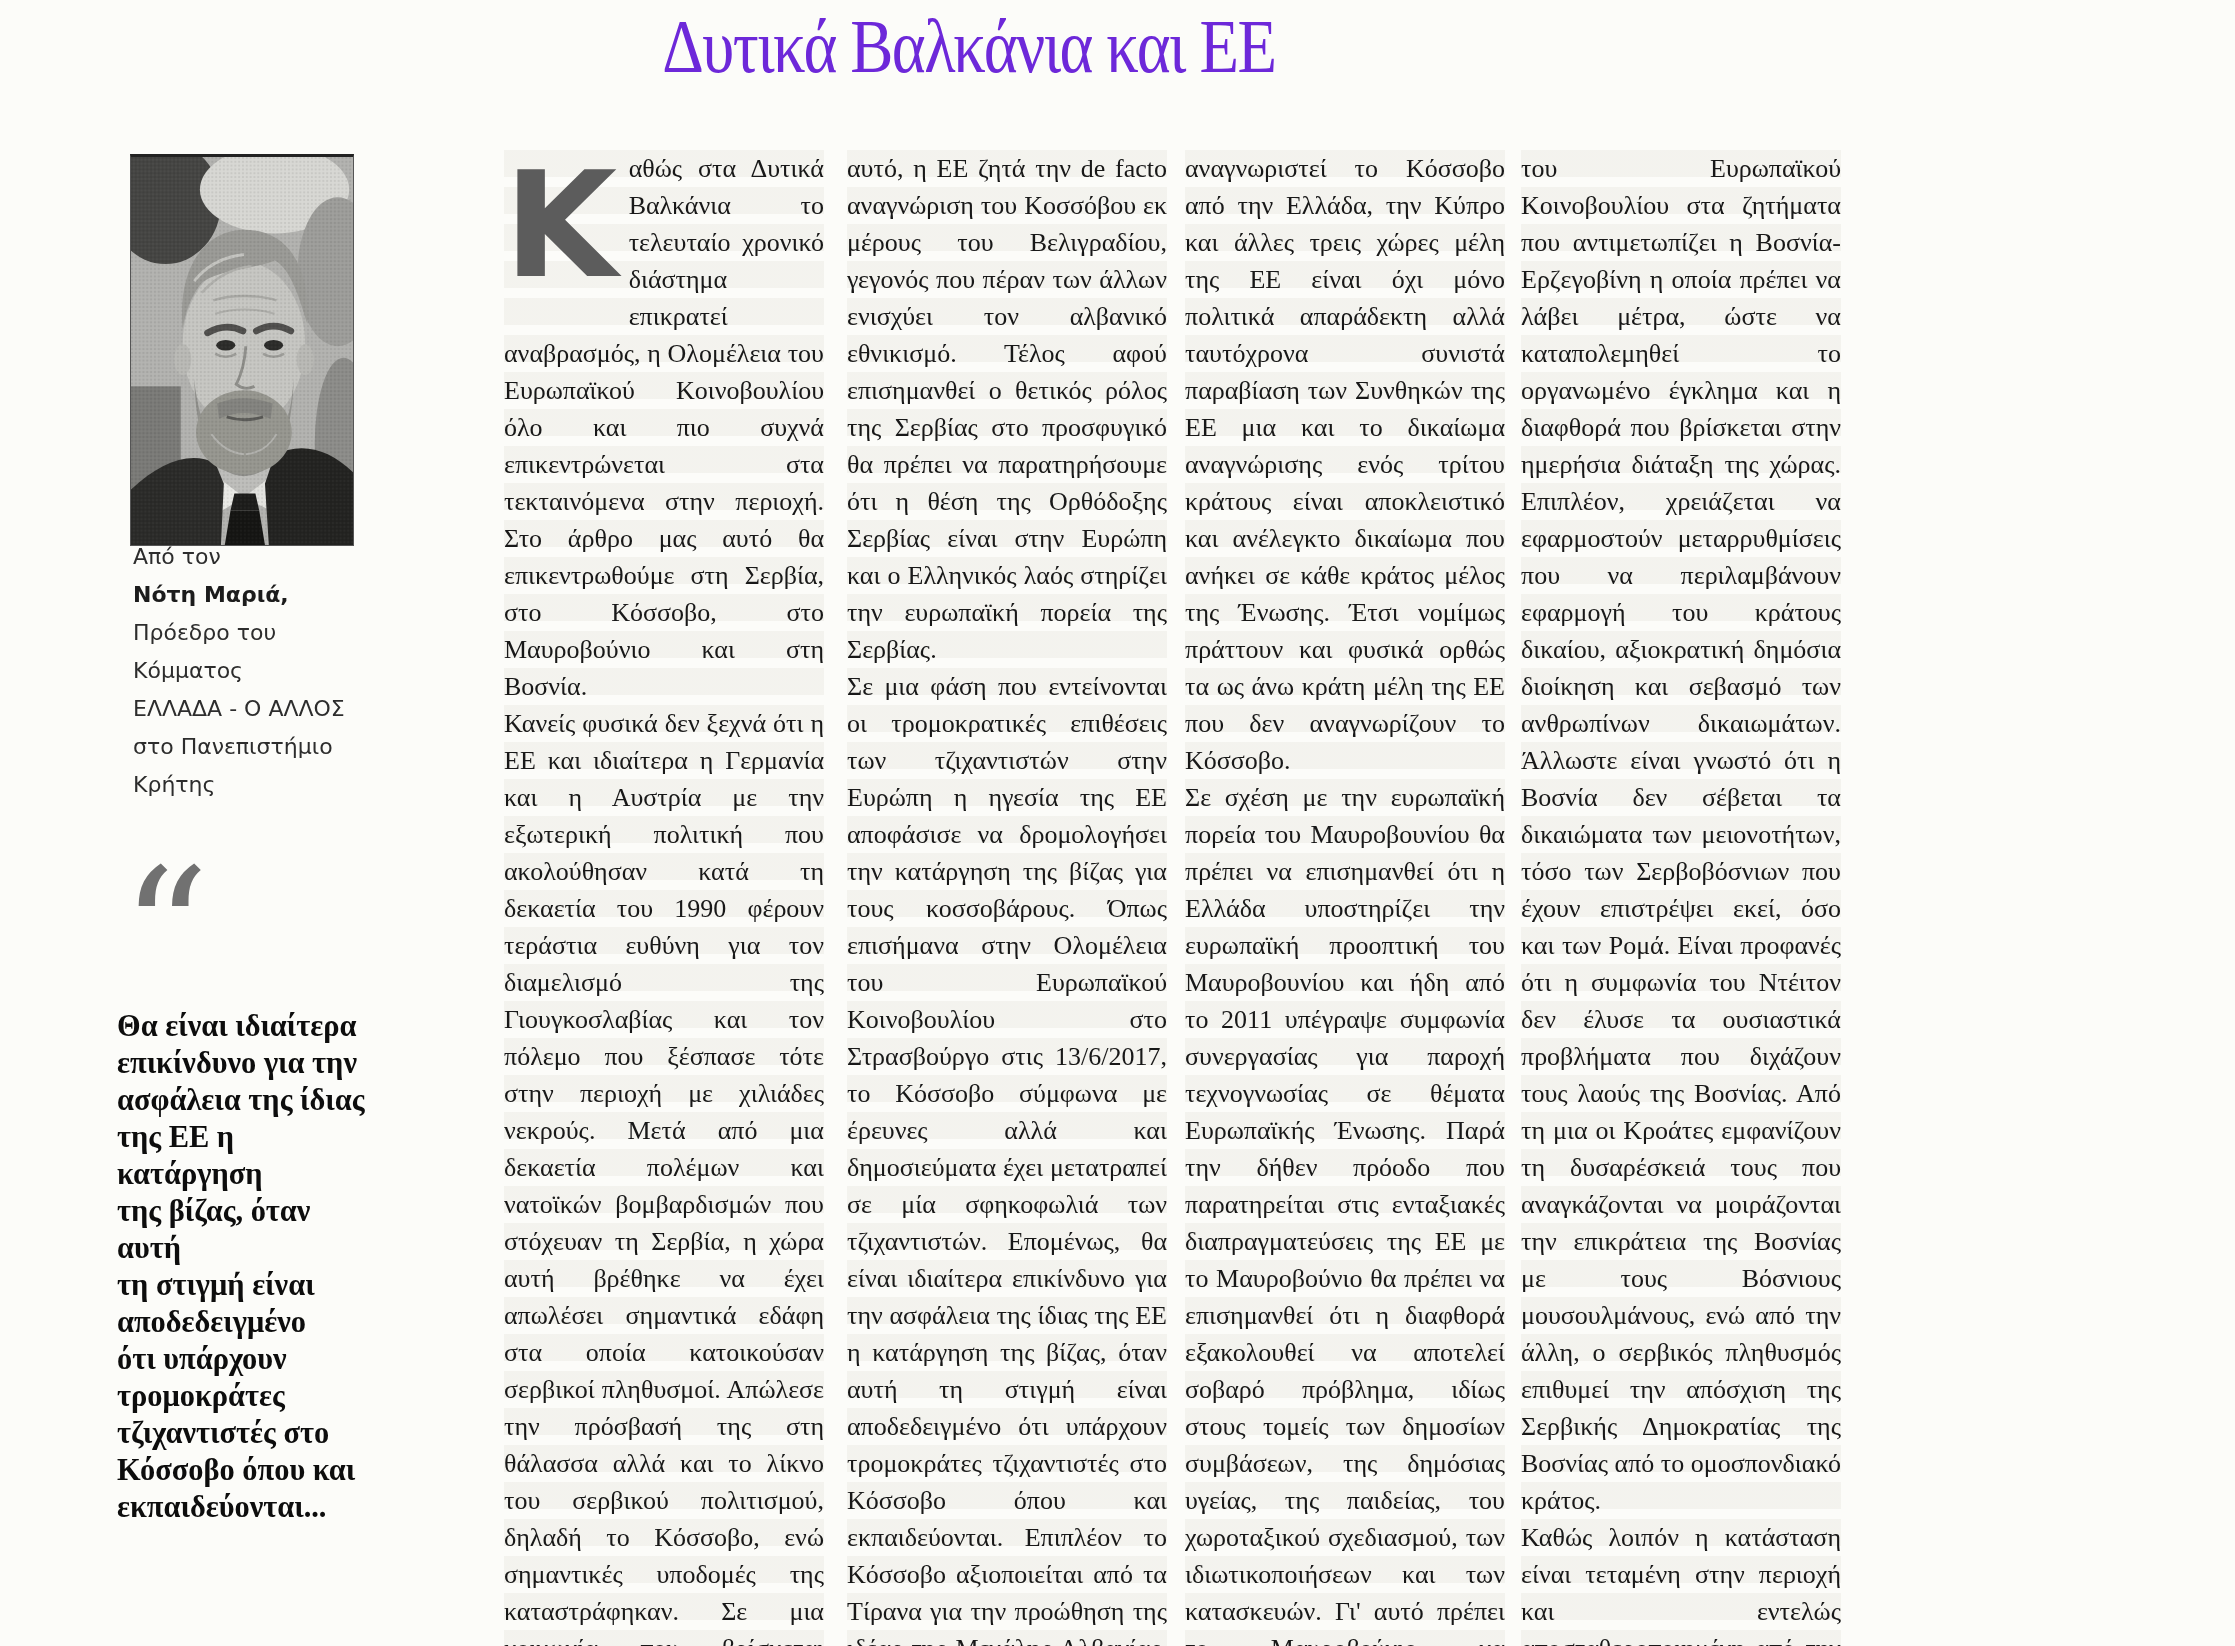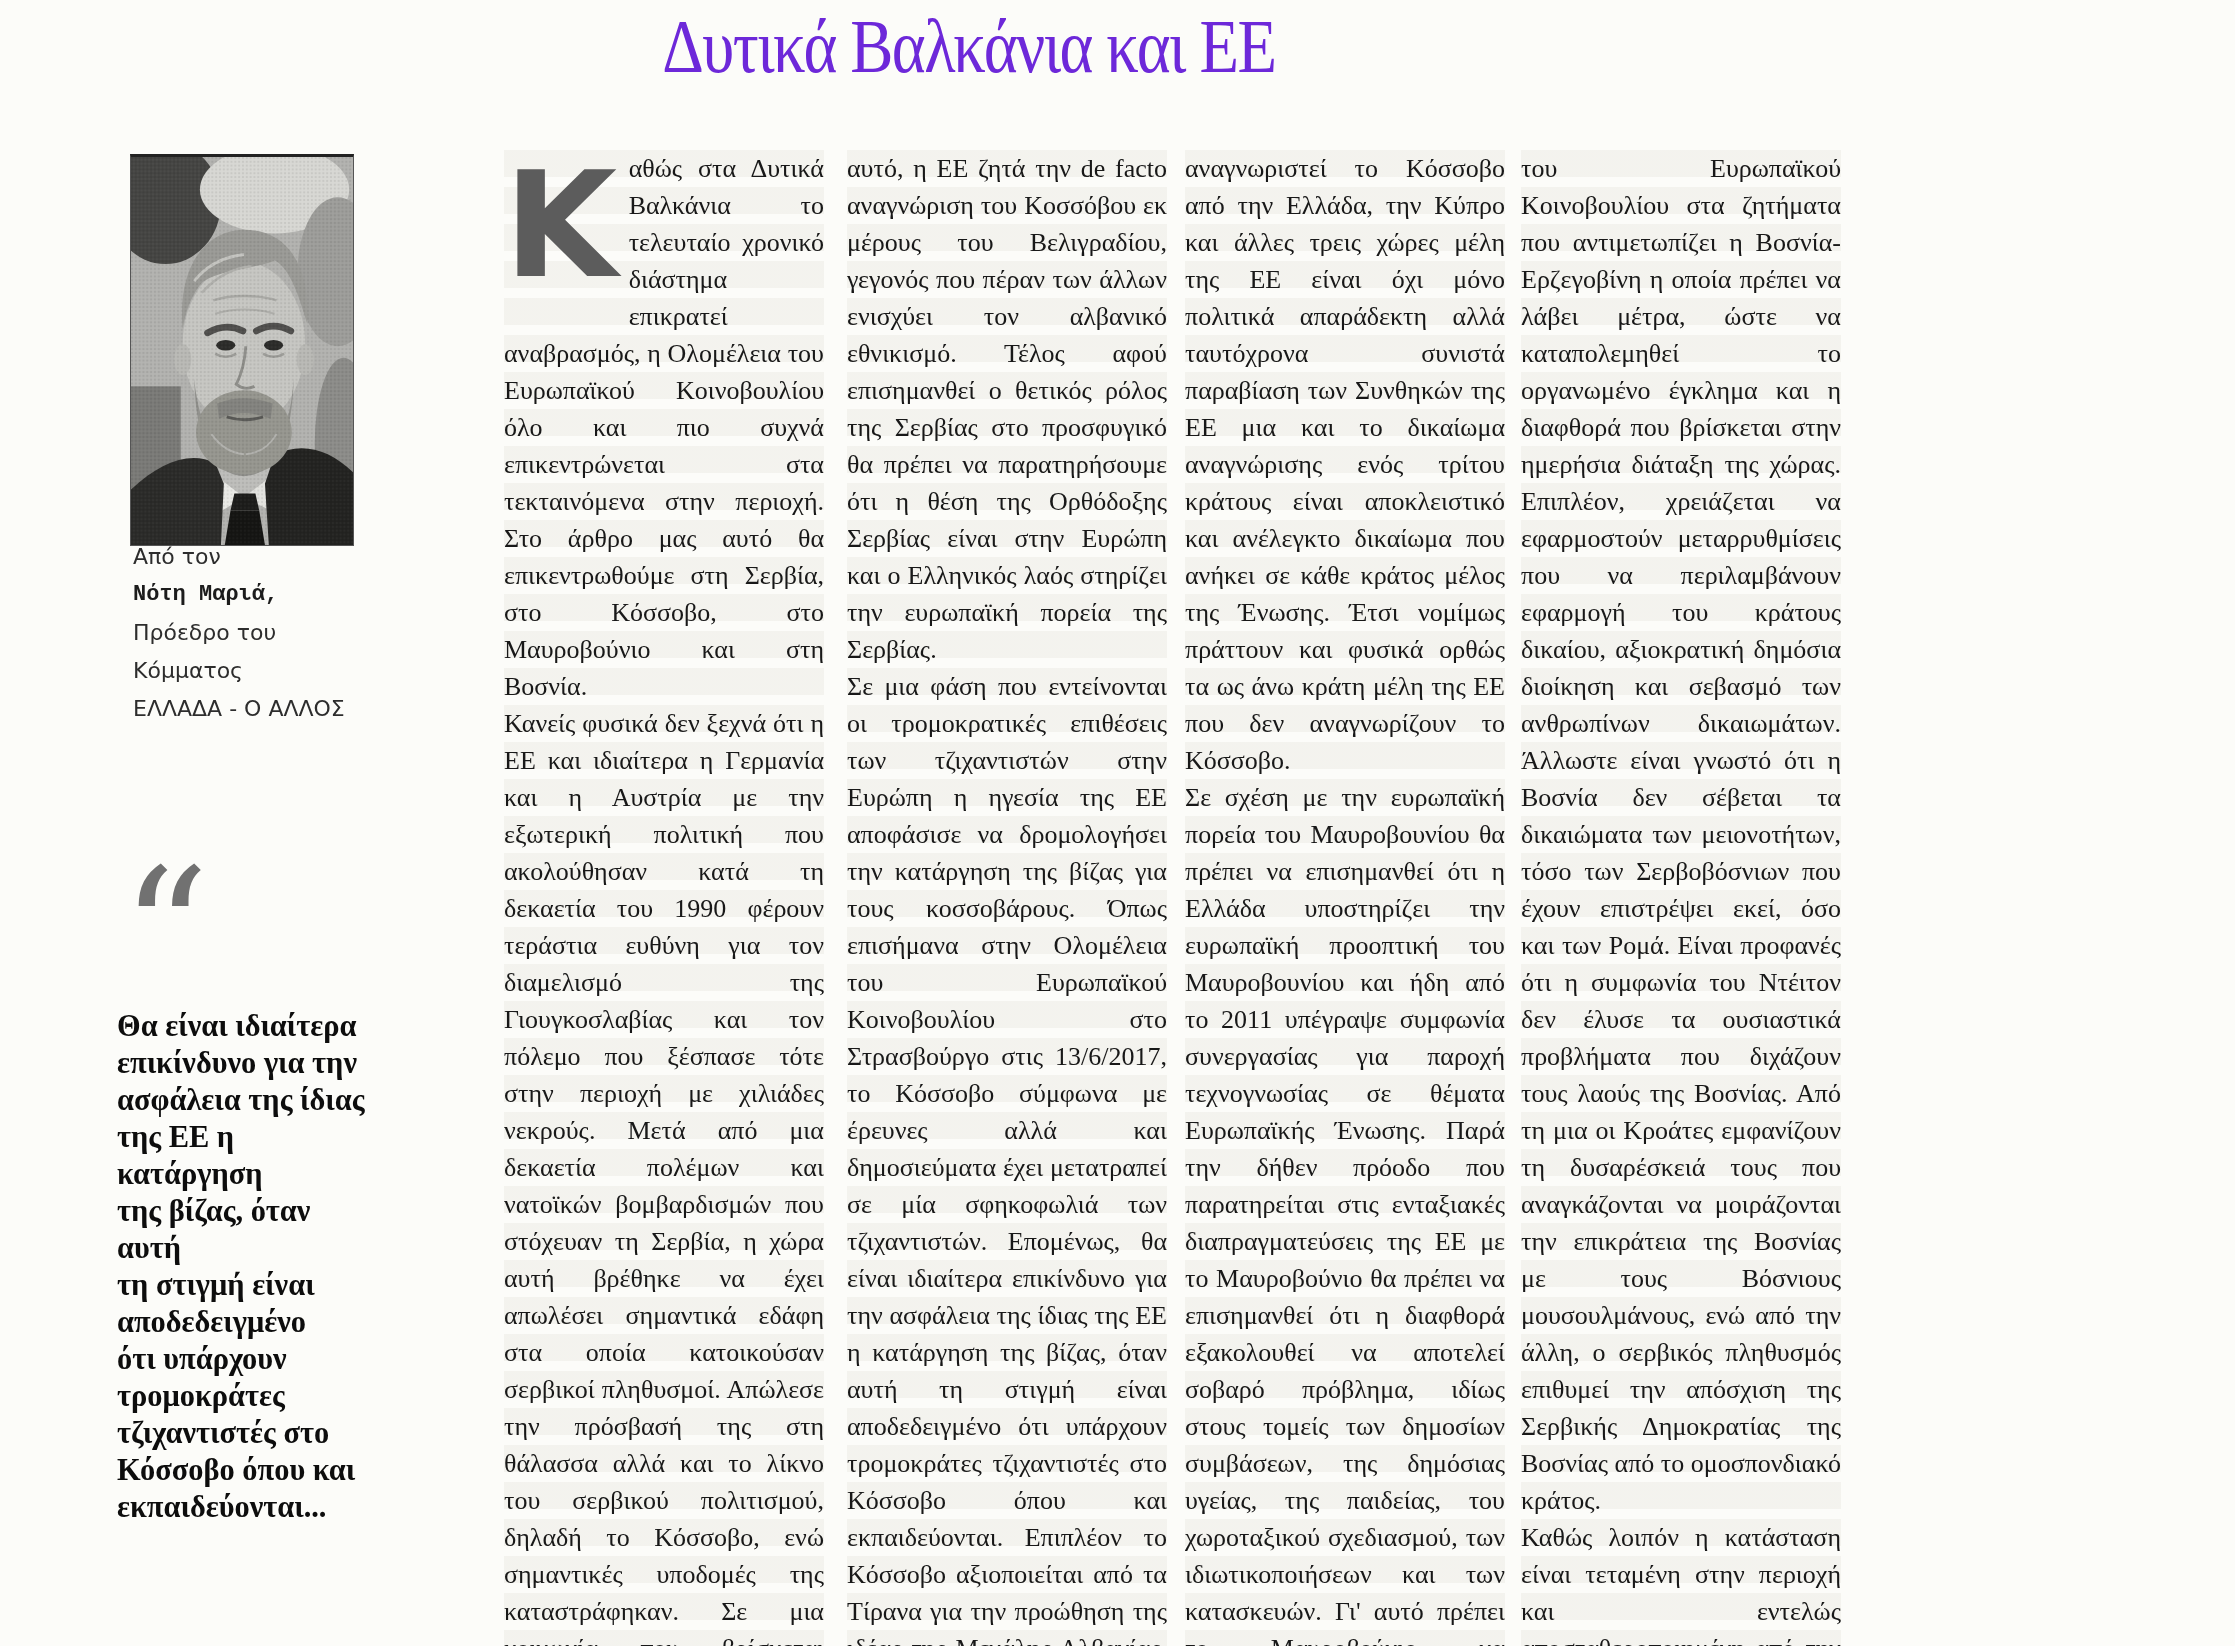--- a/index.html
+++ b/index.html
@@ -24,21 +24,21 @@
     box-sizing:border-box;background:#b4b4b1;
     border:1px solid #555;border-top:3.8px solid #222;
   }
   .photo svg{display:block;width:100%;height:100%;}
   
   .byline{
     position:absolute;left:133px;top:538px;width:250px;
     font-family:"DejaVu Sans",sans-serif;
     font-size:22px;line-height:38px;color:#2d2d2d;
   }
-  .byline .name{font-weight:bold;color:#1c1c1c;font-family:Liberation Mono, monospace;}
+  .byline .name{font-weight:bold;color:#1c1c1c;}
   
   .qmark{
     position:absolute;left:121px;top:845px;
     font-family:"DejaVu Serif",serif;font-size:173px;line-height:1;
     color:#717171;
   }
   .pullquote{
     position:absolute;left:117px;top:1007px;width:269px;
     font-size:32px;line-height:37px;font-weight:bold;color:#0d0d0d;
     transform:scaleX(0.95);transform-origin:left top;
@@ -130,20 +130,21 @@
 
     <rect width="232" height="406" fill="url(#ht)"></rect>
   </svg>
 </div>
 
 <div class="byline">
   <div>Από τον</div>
   <div class="name">Νότη Μαριά,</div>
   <div>Πρόεδρο του Κόμματος</div>
   <div>ΕΛΛΑΔΑ - Ο ΑΛΛΟΣ</div>
+  <div>στο Πανεπιστήμιο Κρήτης</div>
 </div>
 
 <div class="qmark">“</div>
 <div class="pullquote">
   <div>Θα είναι ιδιαίτερα</div>
   <div>επικίνδυνο για την</div>
   <div>ασφάλεια της ίδιας</div>
   <div>της ΕΕ η κατάργηση</div>
   <div>της βίζας, όταν αυτή</div>
   <div>τη στιγμή είναι</div>

